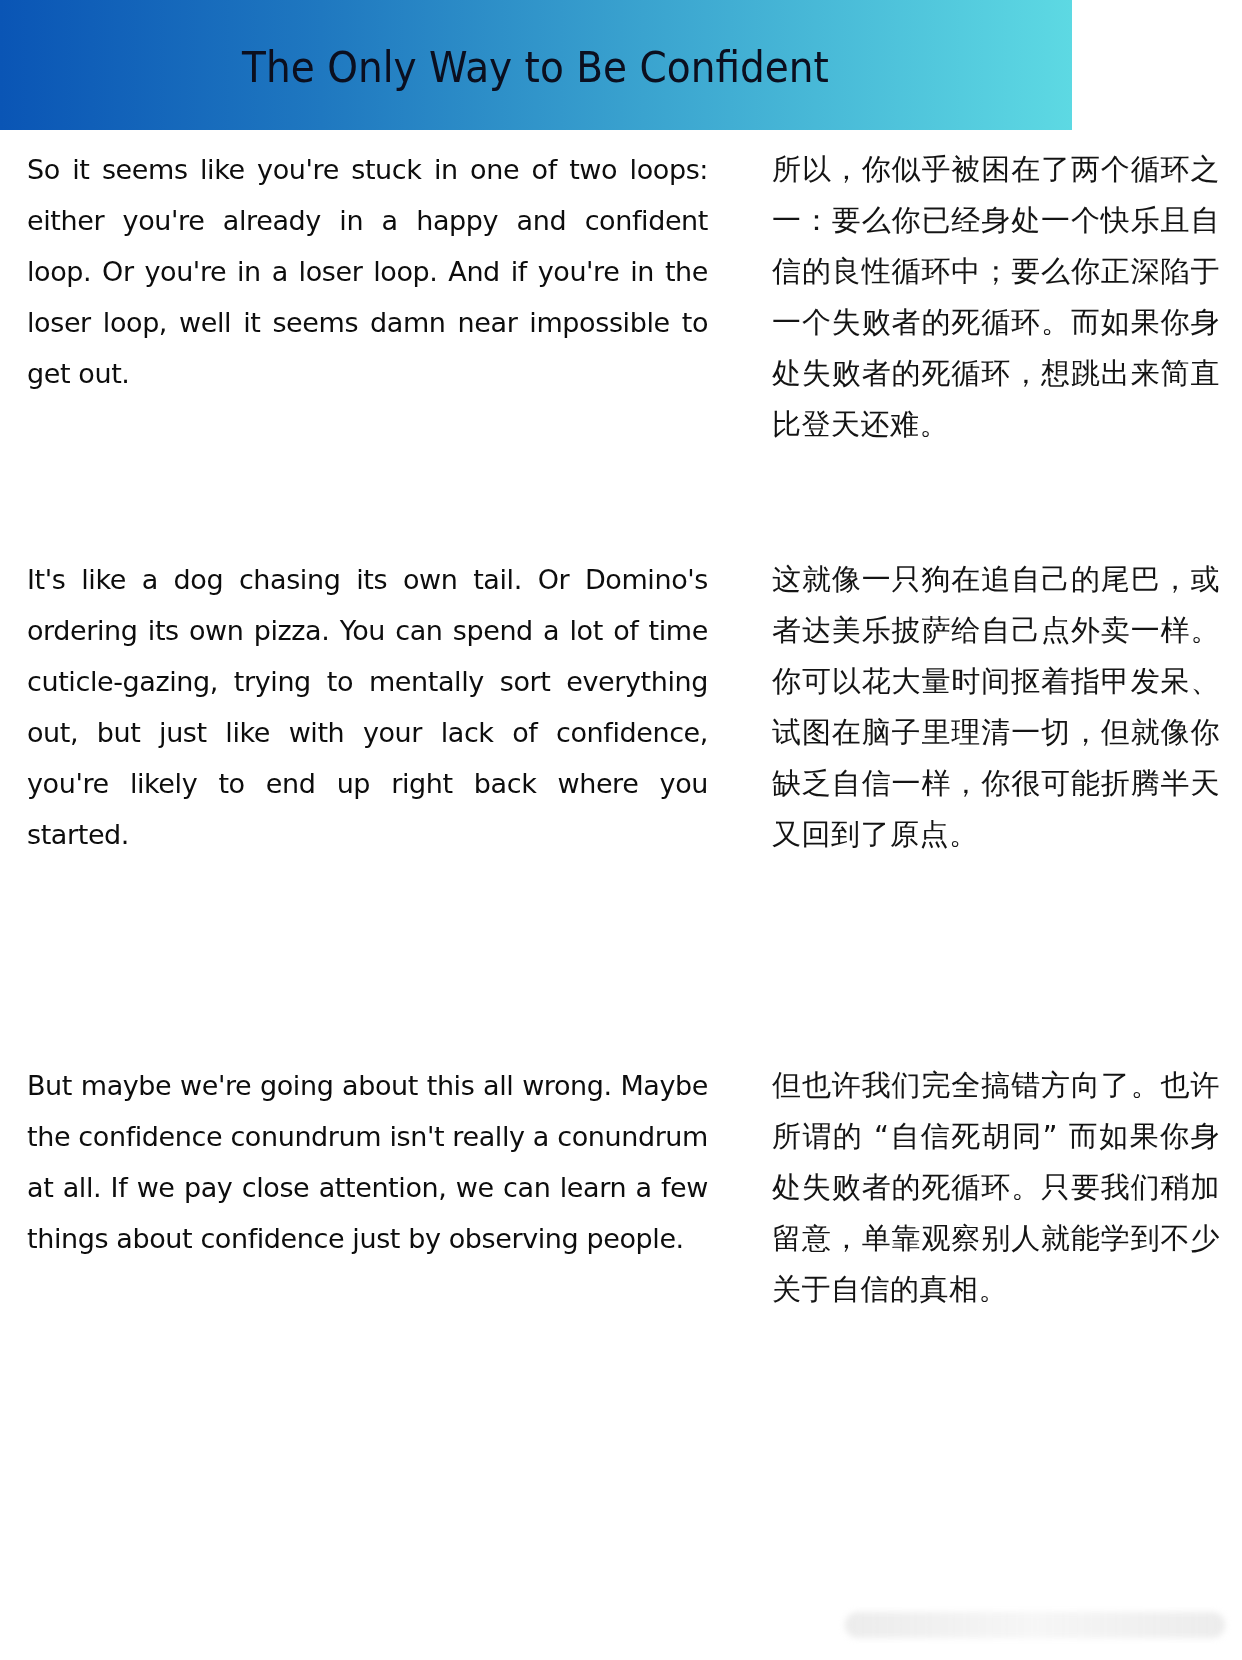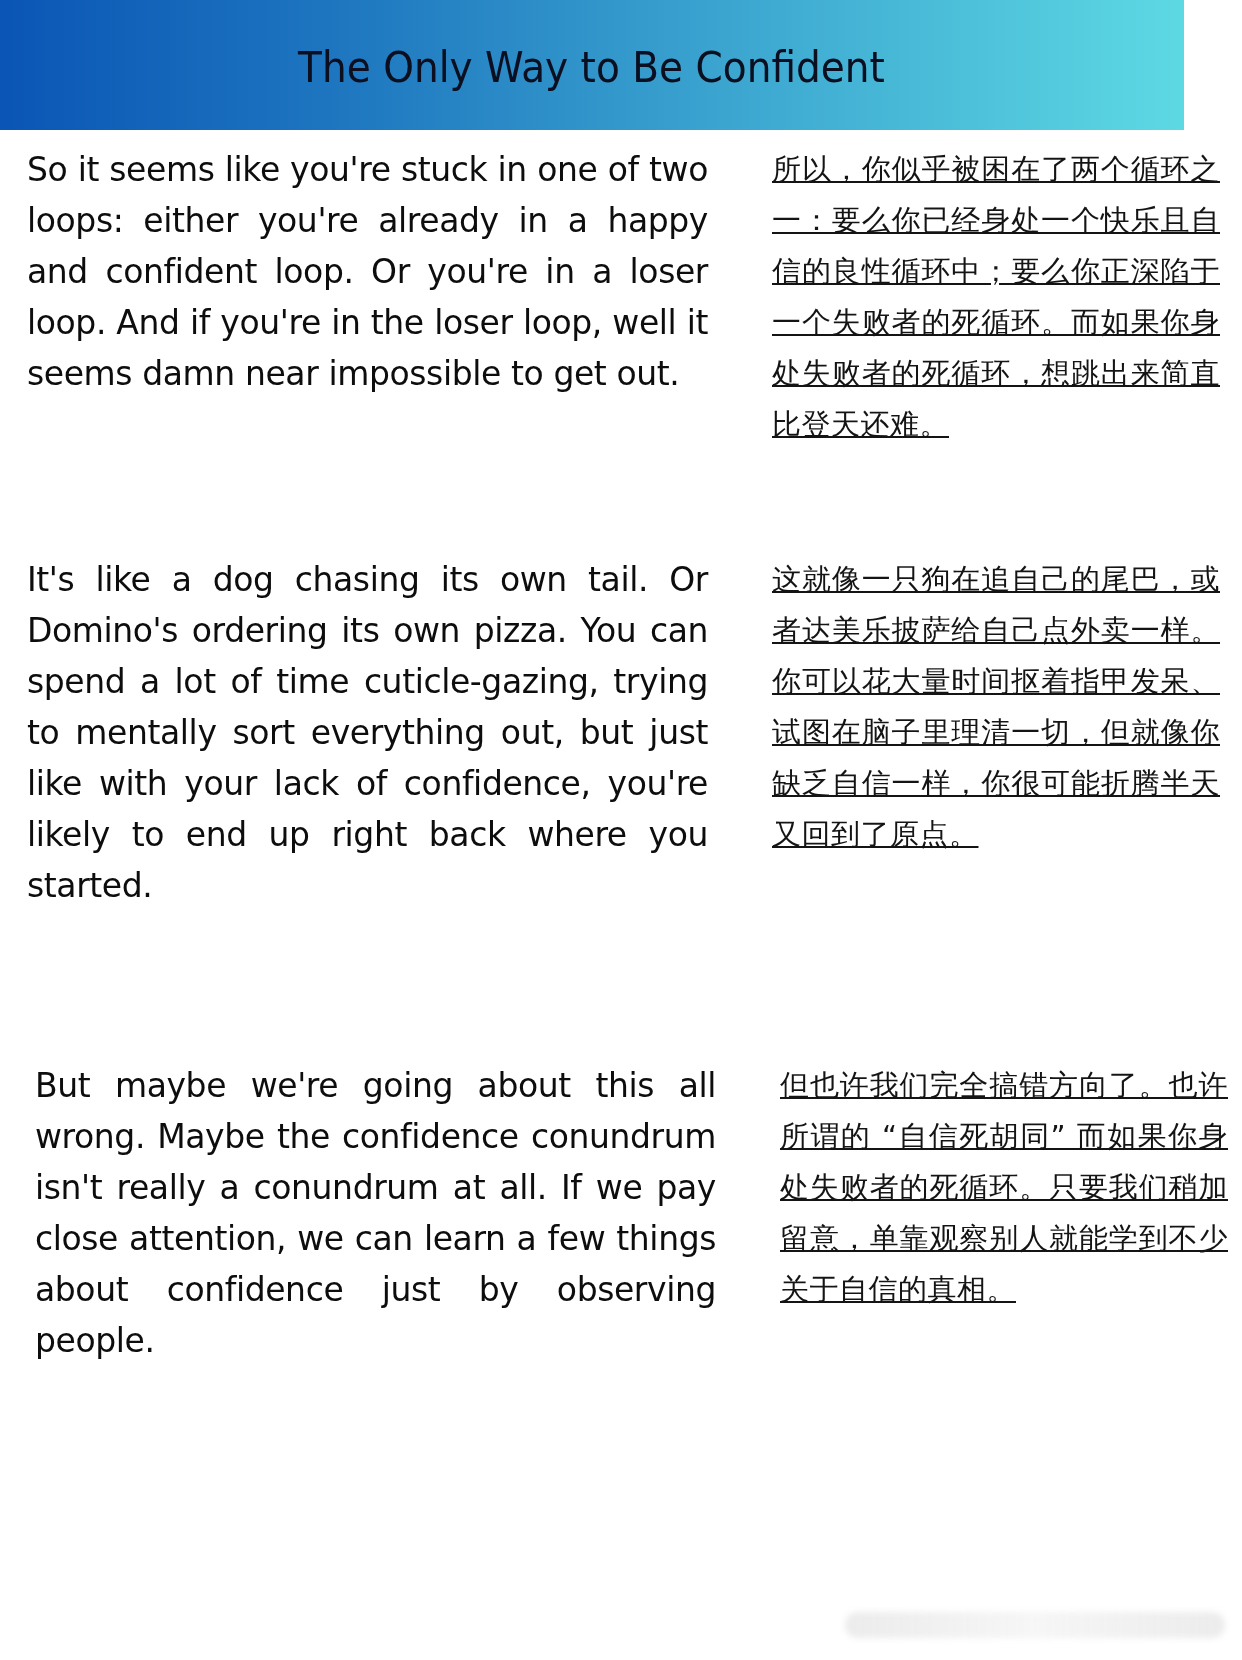--- a/index.html
+++ b/index.html
@@ -6,58 +6,57 @@
   body {
     width: 1242px; height: 1660px;
     background: #ffffff;
     position: relative;
     overflow: hidden;
     font-family: "Liberation Sans", "DejaVu Sans", sans-serif;
     color: #111111;
   }
   .header {
     position: absolute; left: 0; top: 0;
-    width: 1184px; height: 130px;
+    width: 1072px; height: 130px;
     background: linear-gradient(90deg, #0a55b5 0%, #1f78c0 30%, #3aa3cf 60%, #5dd9e3 100%);
     display: flex; align-items: center; justify-content: center;
   }
   .header .title {
     font-family: "DejaVu Sans", sans-serif;
     font-size: 42px;
     color: #0b0f1f;
     letter-spacing: 0px;
     transform: scaleX(0.93);
     margin-top: 4px;
   }
   .para {
     position: absolute;
   }
   .en {
     left: 27px; width: 681px;
     font-family: "DejaVu Sans", sans-serif;
-    font-size: 33px;
+    font-size: 27px;
     line-height: 51px;
     text-align: justify;
     text-align-last: left;
     color: #0d0d0d;
     letter-spacing: -0.4px;
   }
   .zh {
     left: 772px; width: 448px;
     font-family: "DejaVu Sans", sans-serif;
     font-size: 29px;
     line-height: 51px;
     text-align: justify;
     color: #141414;
     letter-spacing: 0.5px;
-    text-decoration: underline;
   }
   .p1 { top: 144px; }
   .p2 { top: 554px; }
-  .p3 { top: 1060px; margin-left: 8px; }
+  .p3 { top: 1060px; }
   .watermark {
     position: absolute;
     left: 845px; top: 1612px;
     width: 380px; height: 26px;
     border-radius: 13px;
     background: linear-gradient(90deg, rgba(200,200,200,0.35), rgba(220,220,220,0.25), rgba(200,200,200,0.35));
     filter: blur(3px);
   }
 </style>
 </head>

